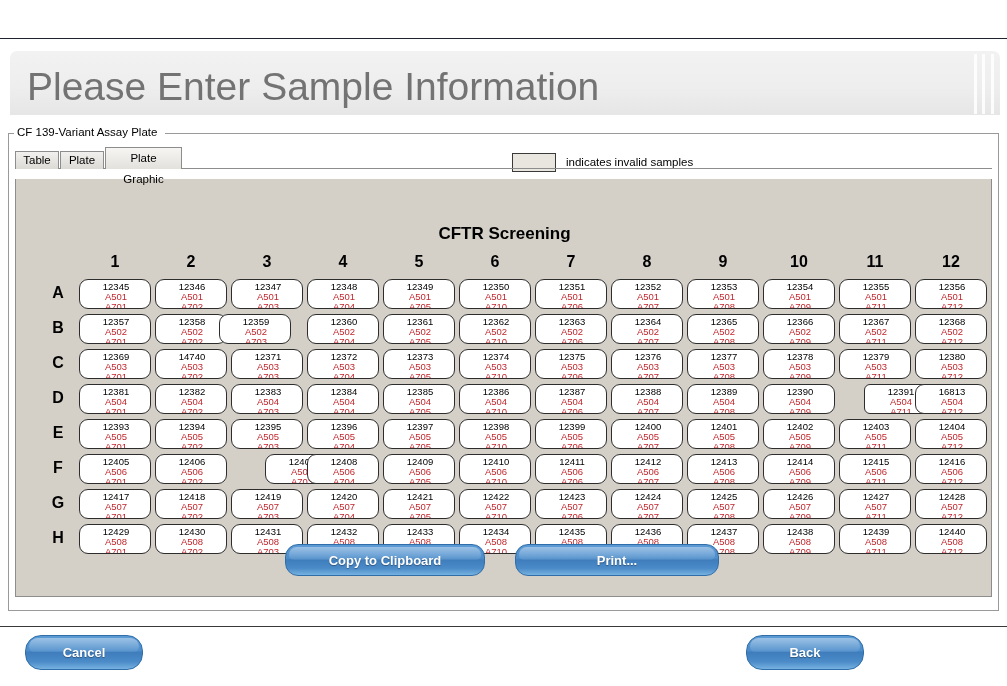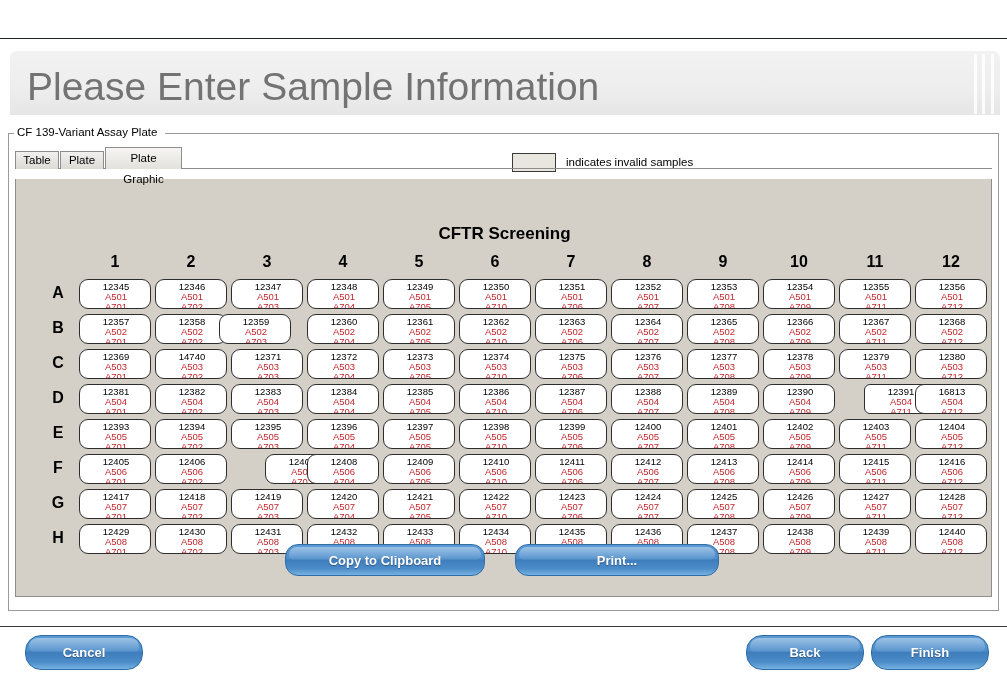--- a/index.html
+++ b/index.html
@@ -843,17 +843,14 @@
     </div>
   </div>
 
   <div id="footer-rule"></div>
   <div class="bluebtn" id="btn-cancel">
     <span>Cancel</span>
   </div>
   <div class="bluebtn" id="btn-back">
     <span>Back</span>
   </div>
-  <div class="bluebtn" id="btn-finish">
-    <span>Finish</span>
-  </div>
 
 </div>
 
 </body></html>

